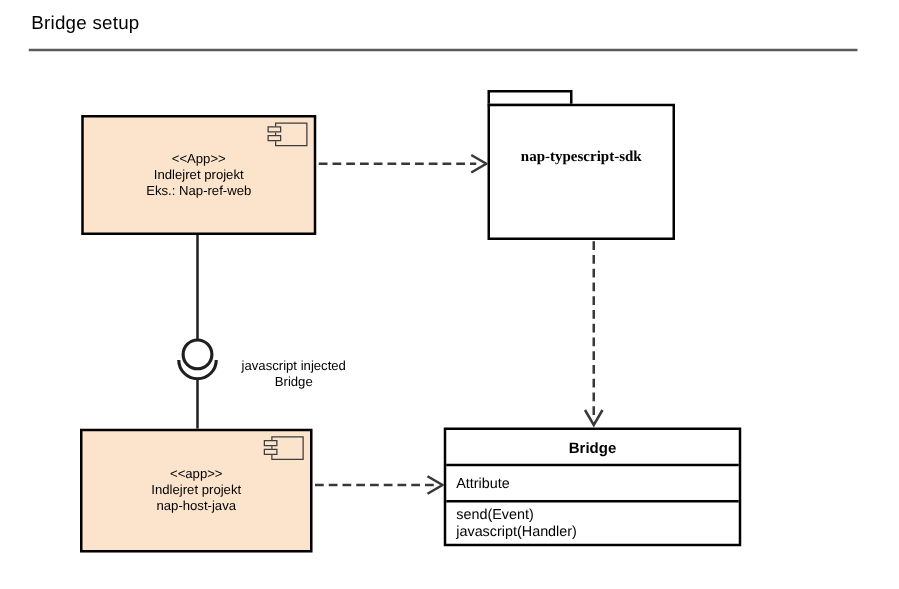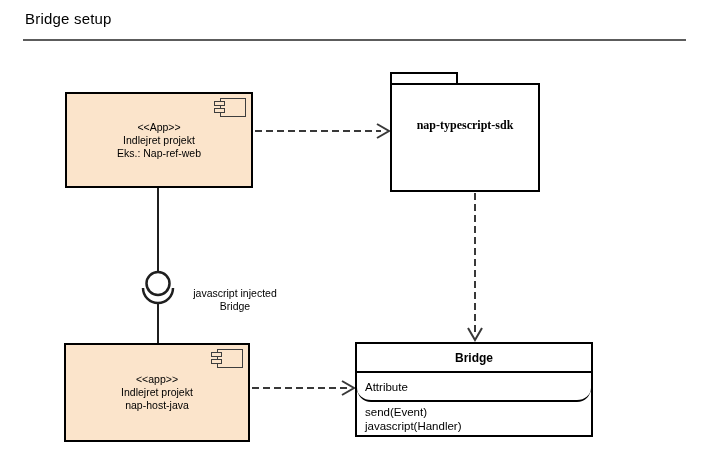--- a/index.html
+++ b/index.html
@@ -116,21 +116,20 @@
     font-weight: bold;
     font-size: 12px;
   }
   .class-attrs {
     height: 27px;
     border-bottom: 2px solid #000;
     display: flex;
     align-items: center;
     padding-left: 8px;
     font-size: 11.5px;
-    border-radius: 14px;
   }
   .class-methods {
     height: 33px;
     display: flex;
     flex-direction: column;
     justify-content: center;
     padding-left: 8px;
     font-size: 11.5px;
     line-height: 14px;
   }

